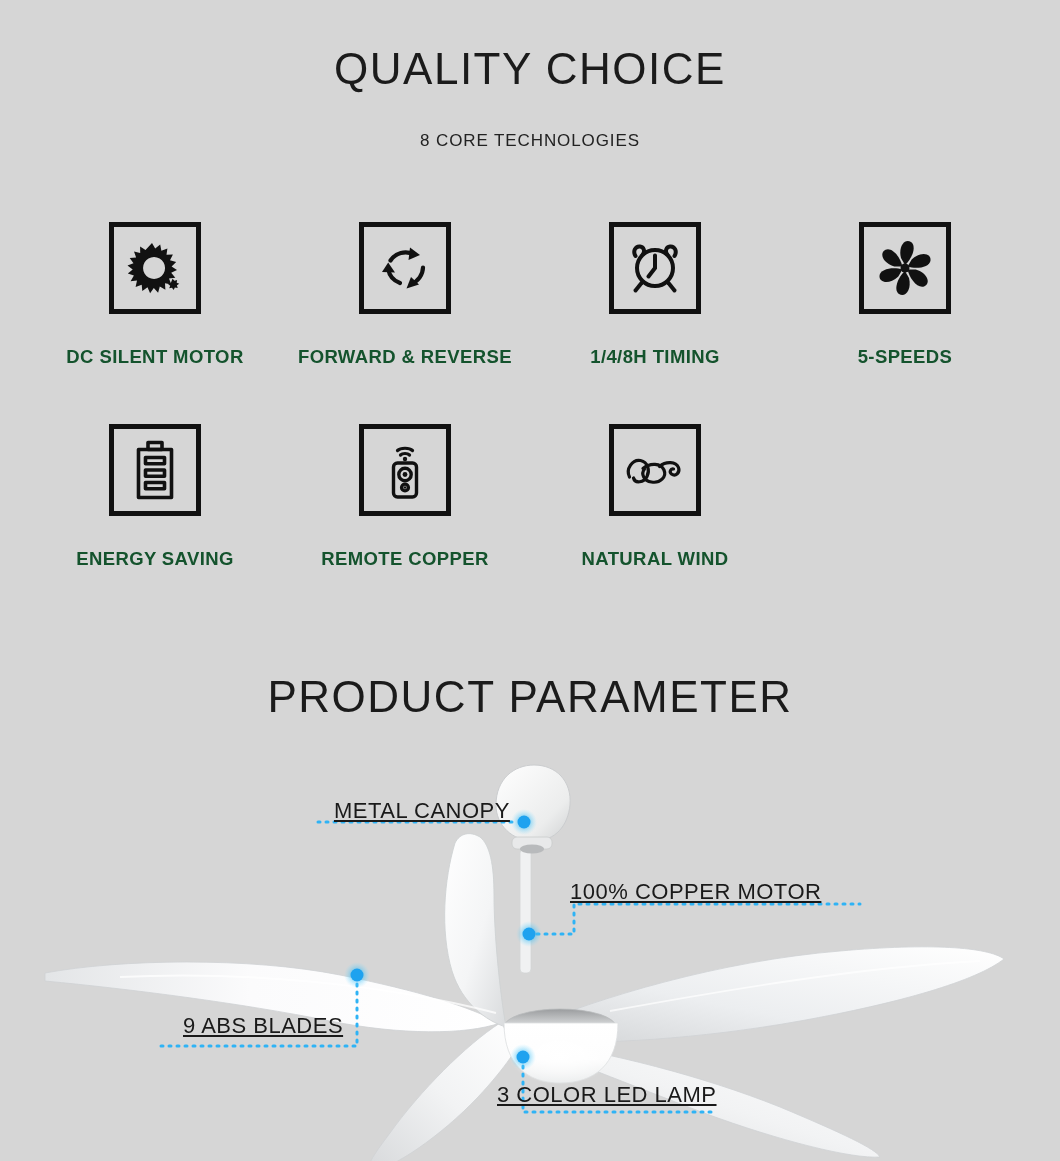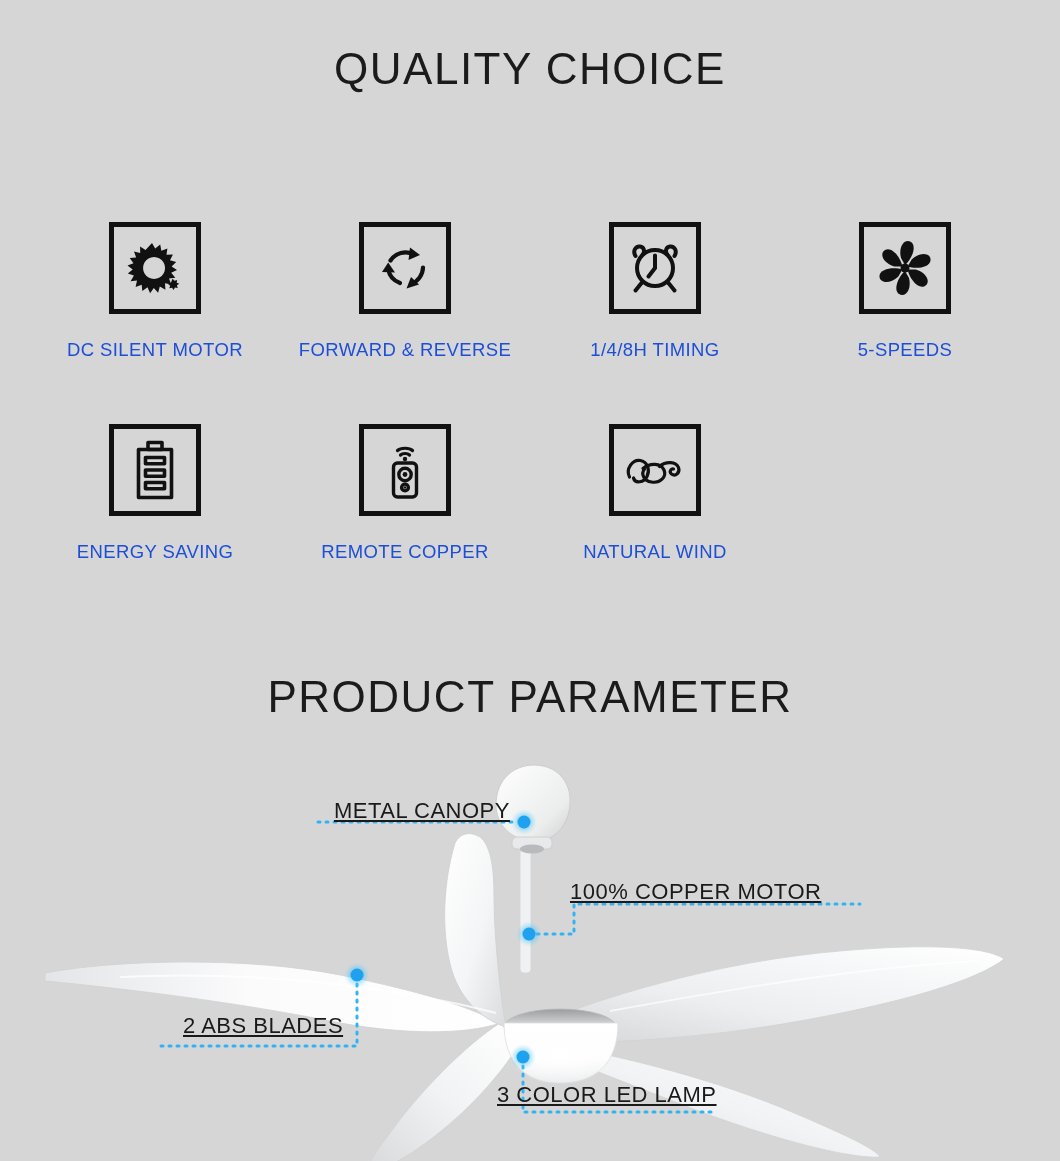--- a/index.html
+++ b/index.html
@@ -66,26 +66,27 @@
     height: 92px;
     border: 5px solid #111;
     box-sizing: border-box;
     display: flex;
     align-items: center;
     justify-content: center;
     background: transparent;
   }
   .icon-box svg { display: block; }
   .feature-label {
-    margin-top: 25px;
+    margin-top: 32px;
     font-size: 18.5px;
     letter-spacing: 0.4px;
-    color: #1d4ed8;
+    color: #14532d;
     white-space: nowrap;
     text-align: center;
+    font-weight: bold;
   }
 
   
   #fan-diagram {
     position: absolute;
     left: 0;
     top: 745px;
     width: 1060px;
     height: 416px;
   }
@@ -113,20 +114,21 @@
     pointer-events: none;
   }
 </style>
 </head>
 <body>
 
 <div id="page">
 
   <div class="h1-title" id="quality-title">QUALITY CHOICE</div>
 
+  <div id="subtitle">8 CORE TECHNOLOGIES</div>
 
   <div class="feature-grid" id="feature-row-1">
 
     <div class="feature-cell">
       <div class="icon-box">
         <svg width="62" height="62" viewBox="0 0 62 62">
           <g fill="#111">
             <path d="M28 6 l3.2 5.6 5.0-4.2 1.2 6.4 6.0-2.4 -0.9 6.4 6.4-0.4 -2.9 5.8 6.2 1.7 -4.6 4.5 5.4 3.5 -5.8 2.8 4.1 5.0 -6.3 0.8 2.4 6.0 -6.4-1.2 0.4 6.4 -5.6-3.1 -1.7 6.2 -4.3-4.8 -3.7 5.2 -2.6-5.9 -5.2 3.8 -0.6-6.4 -6.1 2.2 1.4-6.3 -6.4 0.6 3.3-5.6 -6.1-2.0 4.9-4.2 -5.2-3.8 6.0-2.4 -3.8-5.2 6.4-0.5 -2.1-6.1 6.2 1.6 -0.1-6.4 5.4 3.5z
                    M30 20 a11 11 0 1 0 0.1 0 z"></path>
             <path d="M48.5 41.8 l2.0 2.0 2.6-0.9 -0.4 2.8 2.6 1.1 -2.4 1.5 0.8 2.7 -2.8-0.5 -1.3 2.5 -1.6-2.3 -2.8 0.6 1.0-2.6 -2.2-1.8 2.7-0.7z"></path>
@@ -356,17 +358,17 @@
 
     <polyline points="523,1066 523,1112 712,1112" fill="none" stroke="#2fb3f5" stroke-width="3" stroke-linecap="round" stroke-linejoin="round" stroke-dasharray="2 6"></polyline>
     <circle cx="523" cy="1057" r="13" fill="url(#dotGlow)"></circle>
     <circle cx="523" cy="1057" r="6.5" fill="#1ea2ef"></circle>
   </svg>
 
   <div class="callout-label" id="label-metal-canopy">METAL CANOPY</div>
 
   <div class="callout-label" id="label-copper-motor">100% COPPER MOTOR</div>
 
-  <div class="callout-label" id="label-abs-blades">2 ABS BLADES</div>
+  <div class="callout-label" id="label-abs-blades">9 ABS BLADES</div>
 
   <div class="callout-label" id="label-led-lamp">3 COLOR LED LAMP</div>
 
 </div>
 
 </body></html>

